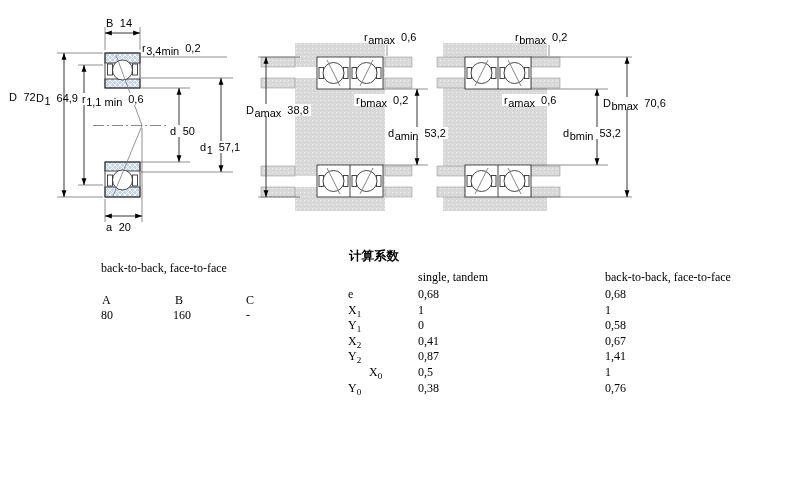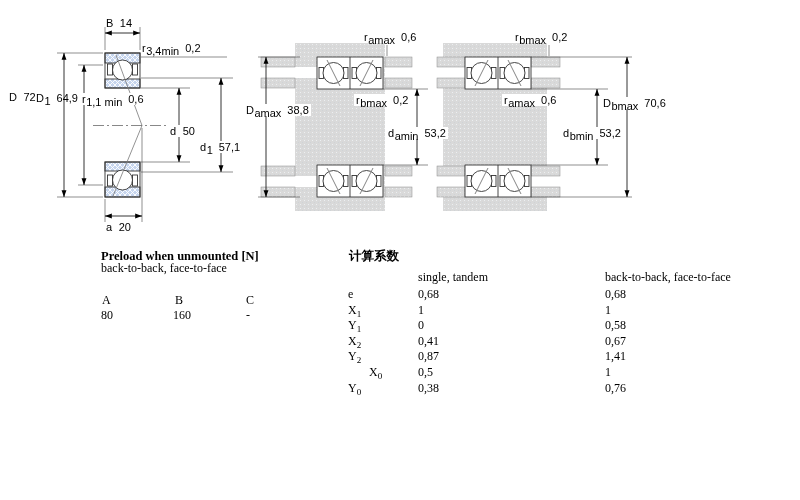--- a/index.html
+++ b/index.html
@@ -198,21 +198,20 @@
 <div class="dim" style="left:364px;top:31px"><span class="b">r</span><span class="s">amax</span><span class="v">0,6</span></div>
 <div class="dim bg" style="left:354px;top:94px"><span class="b">r</span><span class="s">bmax</span><span class="v">0,2</span></div>
 <div class="dim bg" style="left:244px;top:104px"><span class="b">D</span><span class="s">amax</span><span class="v">38,8</span></div>
 <div class="dim bg" style="left:386px;top:127px"><span class="b">d</span><span class="s">amin</span><span class="v">53,2</span></div>
 
 <div class="dim" style="left:515px;top:31px"><span class="b">r</span><span class="s">bmax</span><span class="v">0,2</span></div>
 <div class="dim bg" style="left:502px;top:94px"><span class="b">r</span><span class="s">amax</span><span class="v">0,6</span></div>
 <div class="dim bg" style="left:601px;top:97px"><span class="b">D</span><span class="s">bmax</span><span class="v">70,6</span></div>
 <div class="dim bg" style="left:561px;top:127px"><span class="b">d</span><span class="s">bmin</span><span class="v">53,2</span></div>
 
-<div class="ser bold" style="left:101px;top:250px">Preload when unmounted [N]</div>
 <div class="ser" style="left:101px;top:262px">back-to-back, face-to-face</div>
 <div class="ser" style="left:102px;top:294px">A</div>
 <div class="ser" style="left:175px;top:294px">B</div>
 <div class="ser" style="left:246px;top:294px">C</div>
 <div class="ser" style="left:101px;top:309px">80</div>
 <div class="ser" style="left:173px;top:309px">160</div>
 <div class="ser" style="left:246px;top:309px">-</div>
 
 <div class="ser bold" style="left:349px;top:250px">计算系数</div>
 <div class="ser" style="left:418px;top:271px">single, tandem</div>

